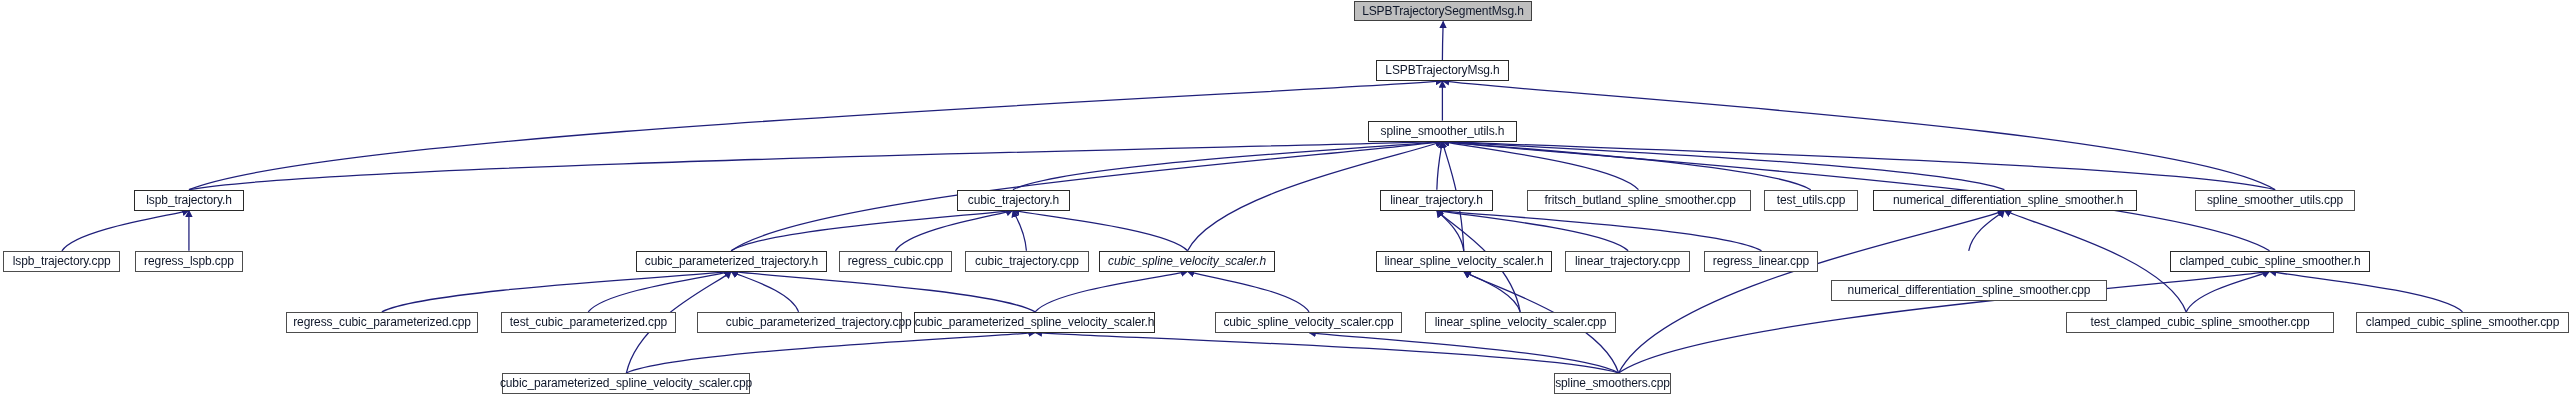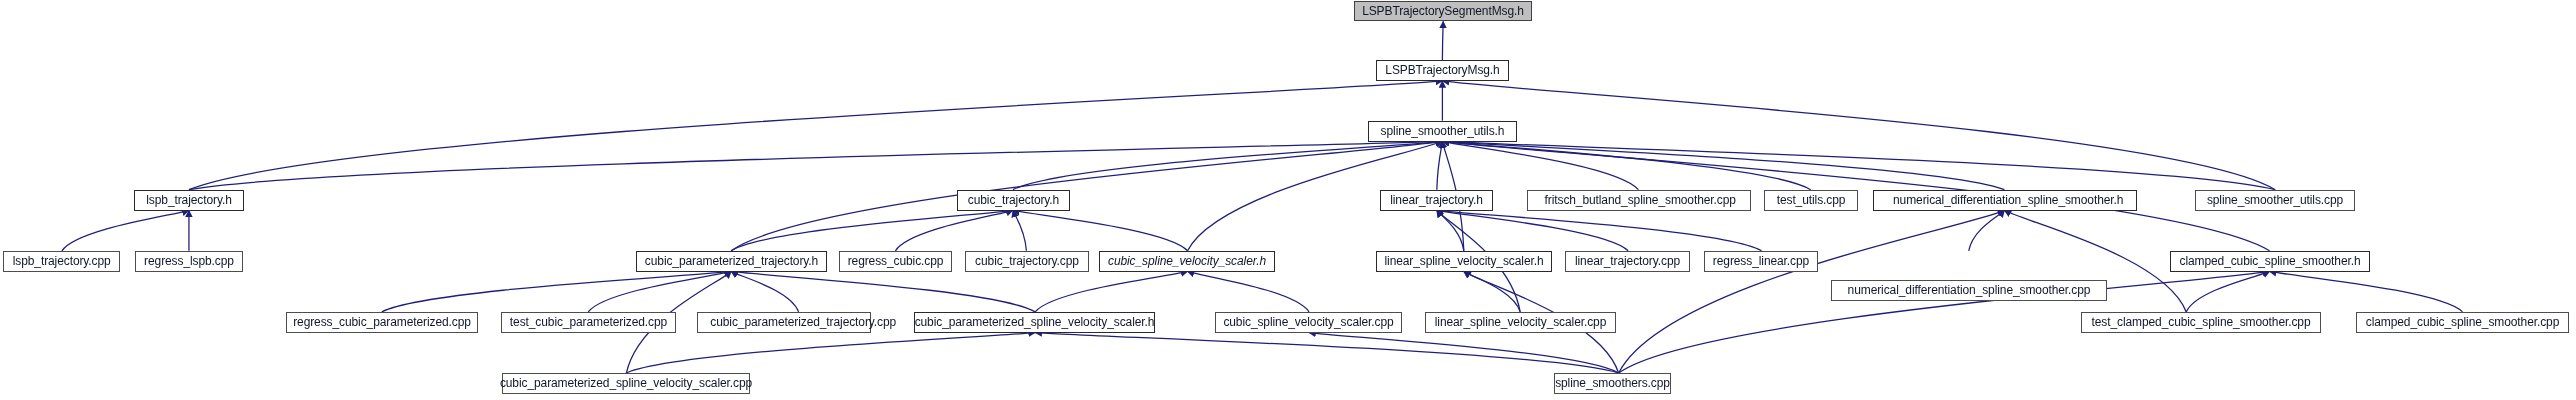--- a/index.html
+++ b/index.html
@@ -121,23 +121,23 @@
       <div class="node heavy" style="left: 839px; top: 251px; width: 113px;">regress_cubic.cpp</div>
       <div class="node heavy" style="left: 965px; top: 251px; width: 124px;">cubic_trajectory.cpp</div>
       <div class="node" style="left: 1099px; top: 251px; width: 176px; font-style: italic;">cubic_spline_velocity_scaler.h</div>
       <div class="node" style="left: 1376px; top: 251px; width: 176px;">linear_spline_velocity_scaler.h</div>
       <div class="node heavy" style="left: 1565px; top: 251px; width: 125px;">linear_trajectory.cpp</div>
       <div class="node heavy" style="left: 1704px; top: 251px; width: 114px;">regress_linear.cpp</div>
       <div class="node heavy" style="left: 1831px; top: 251px; width: 276px; margin-top: 29px;">numerical_differentiation_spline_smoother.cpp</div>
       <div class="node" style="left: 2170px; top: 251px; width: 200px;">clamped_cubic_spline_smoother.h</div>
       <div class="node heavy" style="left: 286px; top: 312px; width: 192px;">regress_cubic_parameterized.cpp</div>
       <div class="node heavy" style="left: 501px; top: 312px; width: 175px;">test_cubic_parameterized.cpp</div>
-      <div class="node heavy" style="left: 697px; top: 312px; width: 174px; padding-left: 44px;">cubic_parameterized_trajectory.cpp</div>
+      <div class="node heavy" style="left: 697px; top: 312px; width: 205px; padding-left: 44px;">cubic_parameterized_trajectory.cpp</div>
       <div class="node" style="left: 914px; top: 312px; width: 241px;">cubic_parameterized_spline_velocity_scaler.h</div>
       <div class="node heavy" style="left: 1215px; top: 312px; width: 187px;">cubic_spline_velocity_scaler.cpp</div>
       <div class="node heavy" style="left: 1425px; top: 312px; width: 191px;">linear_spline_velocity_scaler.cpp</div>
-      <div class="node heavy" style="left: 2066px; top: 312px; width: 240px; margin-left: 15px;">test_clamped_cubic_spline_smoother.cpp</div>
+      <div class="node heavy" style="left: 2066px; top: 312px; width: 268px;">test_clamped_cubic_spline_smoother.cpp</div>
       <div class="node heavy" style="left: 2356px; top: 312px; width: 213px;">clamped_cubic_spline_smoother.cpp</div>
       <div class="node heavy" style="left: 502px; top: 373px; width: 248px;">cubic_parameterized_spline_velocity_scaler.cpp</div>
       <div class="node heavy" style="left: 1554px; top: 373px; width: 117px;">spline_smoothers.cpp</div>
     </div>
 </div>
 
 
 </body></html>

